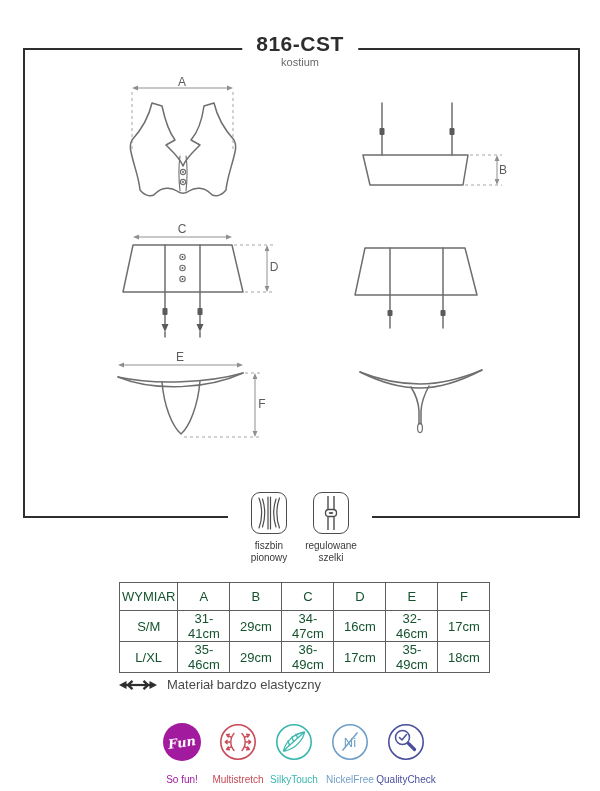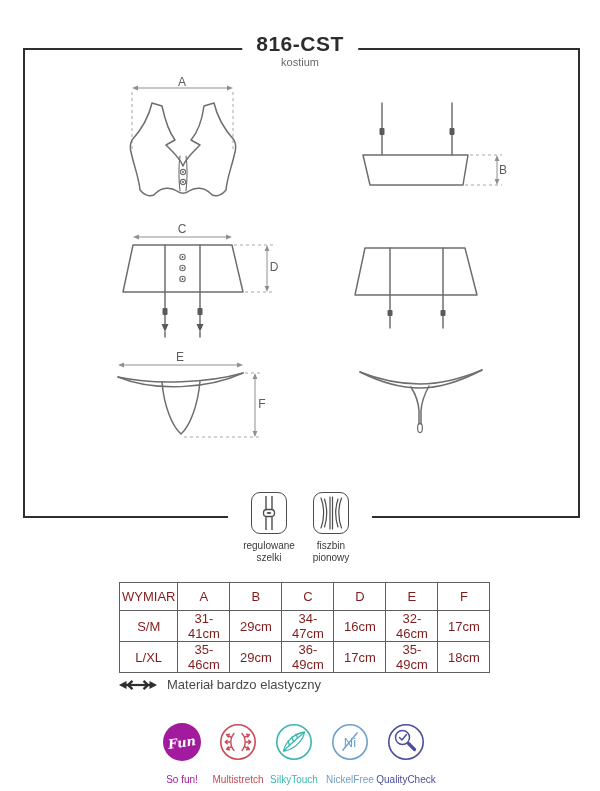--- a/index.html
+++ b/index.html
@@ -29,21 +29,21 @@
 
   
   .drawing{position:absolute;}
   .dim{position:absolute;transform:translate(-50%,-50%);font-size:12px;color:#5c5c5c;
        z-index:2;}
 
   
   .size-table{position:absolute;left:119px;top:582px;border-collapse:collapse;
               table-layout:fixed;}
   .size-table th,.size-table td{border:1px solid #5f5f5f;height:27px;padding:0 2px;
-              font-size:13px;font-weight:normal;color:#7f1d1d;text-align:center;
+              font-size:13px;font-weight:normal;color:#14532d;text-align:center;
               vertical-align:middle;}
   .col-dim{width:53px;} .col-v{width:52px;}
 
   
   .material-note{position:absolute;left:117px;top:677px;display:flex;
                  align-items:center;gap:8px;}
   .material-note span{font-size:13px;color:#4a4a4a;}
 
   
   .badges{position:absolute;left:154px;top:723px;width:280px;display:flex;}
@@ -171,47 +171,47 @@
     <path class="garment" d="M10,17 C38,31 56,33 70,33 C87,33 107,28 132,15"></path>
     <path class="garment" d="M61,32 C66,40 68.5,46 69,56 L69,69"></path>
     <path class="garment" d="M79,31 C74,40 71.5,46 71,56 L71,69"></path>
     <ellipse class="garment" style="stroke-width:1.2" cx="70" cy="73" rx="2.4" ry="4.6"></ellipse>
   </svg>
 
   <div class="feature-legend">
     <div class="feature">
       <div class="feature-card">
         <svg width="34" height="40" viewBox="0 0 34 40">
-          <line x1="14" y1="3" x2="14" y2="37" stroke="#4c4c4c" stroke-width="1.4"></line>
-          <line x1="20" y1="3" x2="20" y2="37" stroke="#4c4c4c" stroke-width="1.4"></line>
-          <rect x="11.5" y="16.5" width="11" height="7" rx="3.2" fill="#fff" stroke="#4c4c4c" stroke-width="1.3"></rect>
-          <ellipse cx="17" cy="20" rx="2.4" ry="1.1" fill="#4c4c4c"></ellipse>
-        </svg>
-      </div>
-      <div class="feature-label">
-        <span>regulowane</span>
-        <span>szelki</span>
-      </div>
-    </div>
-    <div class="feature">
-      <div class="feature-card">
-        <svg width="34" height="40" viewBox="0 0 34 40">
           <g stroke="#4c4c4c" stroke-width="1.2" fill="none" stroke-linecap="round">
             <path d="M7,5 C10.5,14 10.5,26 7,35"></path>
             <path d="M10.5,6 C13.2,14.5 13.2,25.5 10.5,34"></path>
             <path d="M16,4 L16,36"></path>
             <path d="M18.5,4 L18.5,36"></path>
             <path d="M24,6 C21.2,14.5 21.2,25.5 24,34"></path>
             <path d="M27.5,5 C24,14 24,26 27.5,35"></path>
           </g>
         </svg>
       </div>
       <div class="feature-label">
         <span>fiszbin</span>
         <span>pionowy</span>
+      </div>
+    </div>
+    <div class="feature">
+      <div class="feature-card">
+        <svg width="34" height="40" viewBox="0 0 34 40">
+          <line x1="14" y1="3" x2="14" y2="37" stroke="#4c4c4c" stroke-width="1.4"></line>
+          <line x1="20" y1="3" x2="20" y2="37" stroke="#4c4c4c" stroke-width="1.4"></line>
+          <rect x="11.5" y="16.5" width="11" height="7" rx="3.2" fill="#fff" stroke="#4c4c4c" stroke-width="1.3"></rect>
+          <ellipse cx="17" cy="20" rx="2.4" ry="1.1" fill="#4c4c4c"></ellipse>
+        </svg>
+      </div>
+      <div class="feature-label">
+        <span>regulowane</span>
+        <span>szelki</span>
       </div>
     </div>
   </div>
 
   <table class="size-table">
     <colgroup>
       <col class="col-dim">
         <col class="col-v">
         <col class="col-v">
         <col class="col-v">

